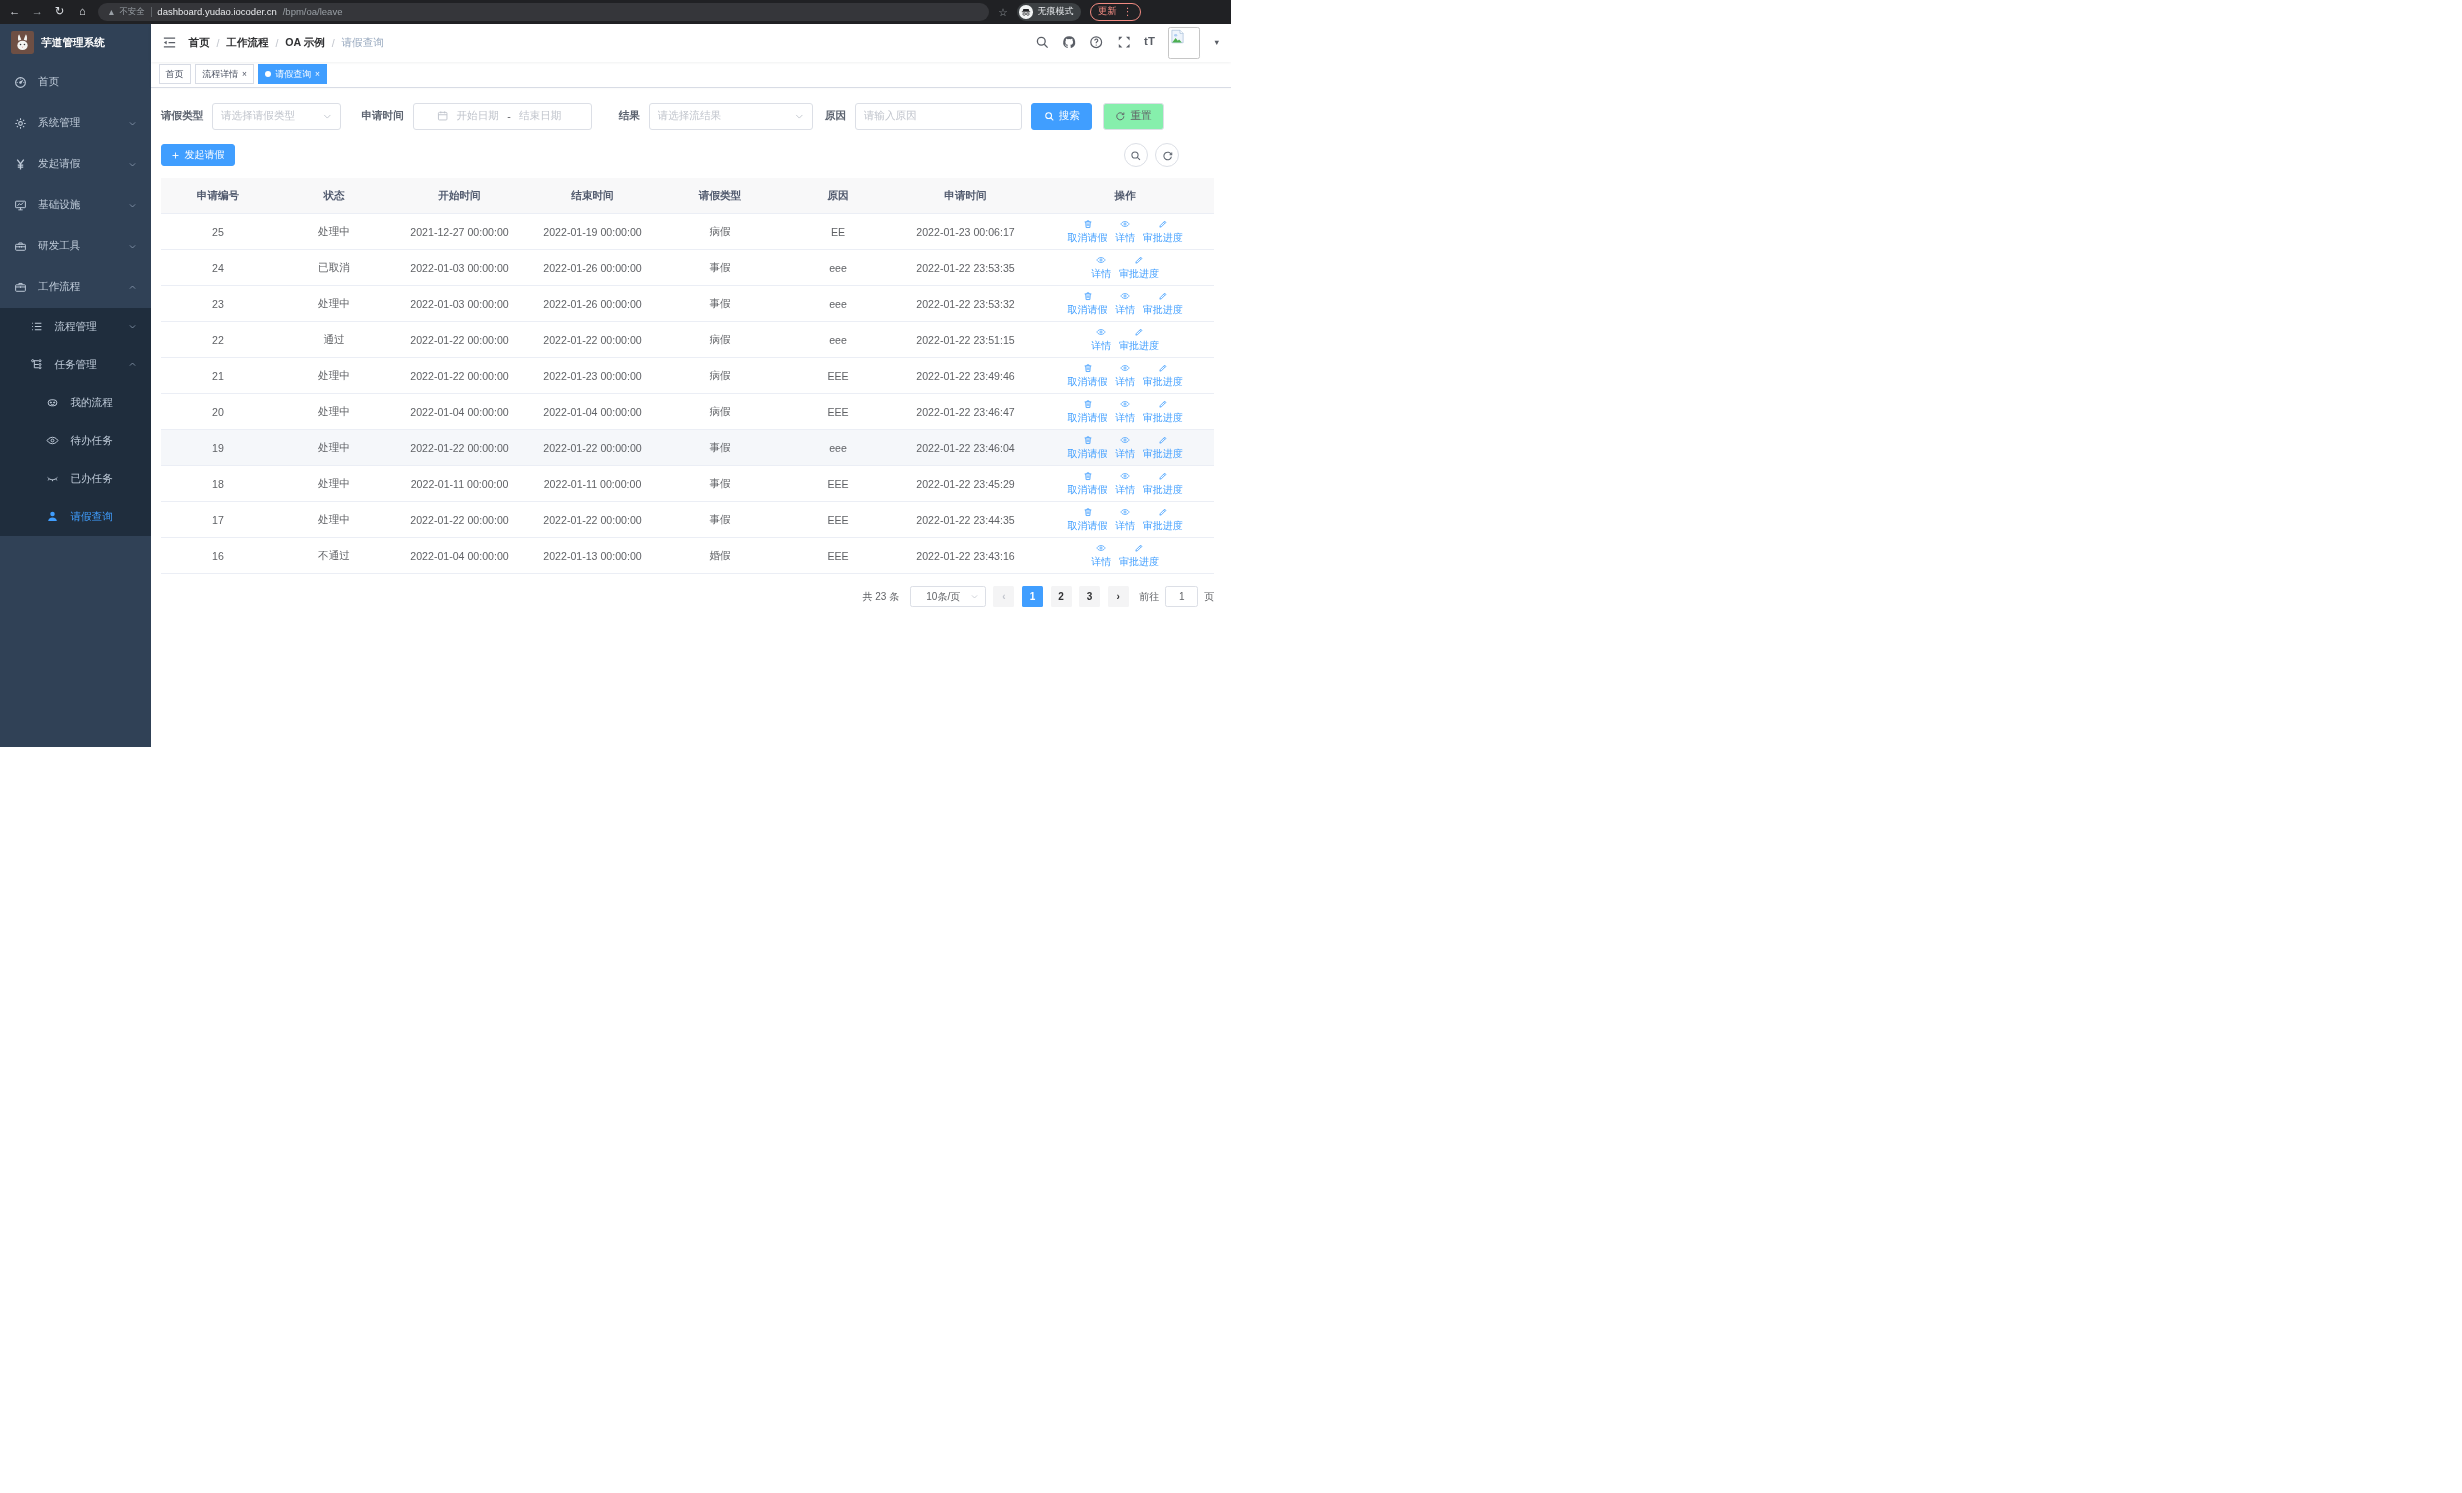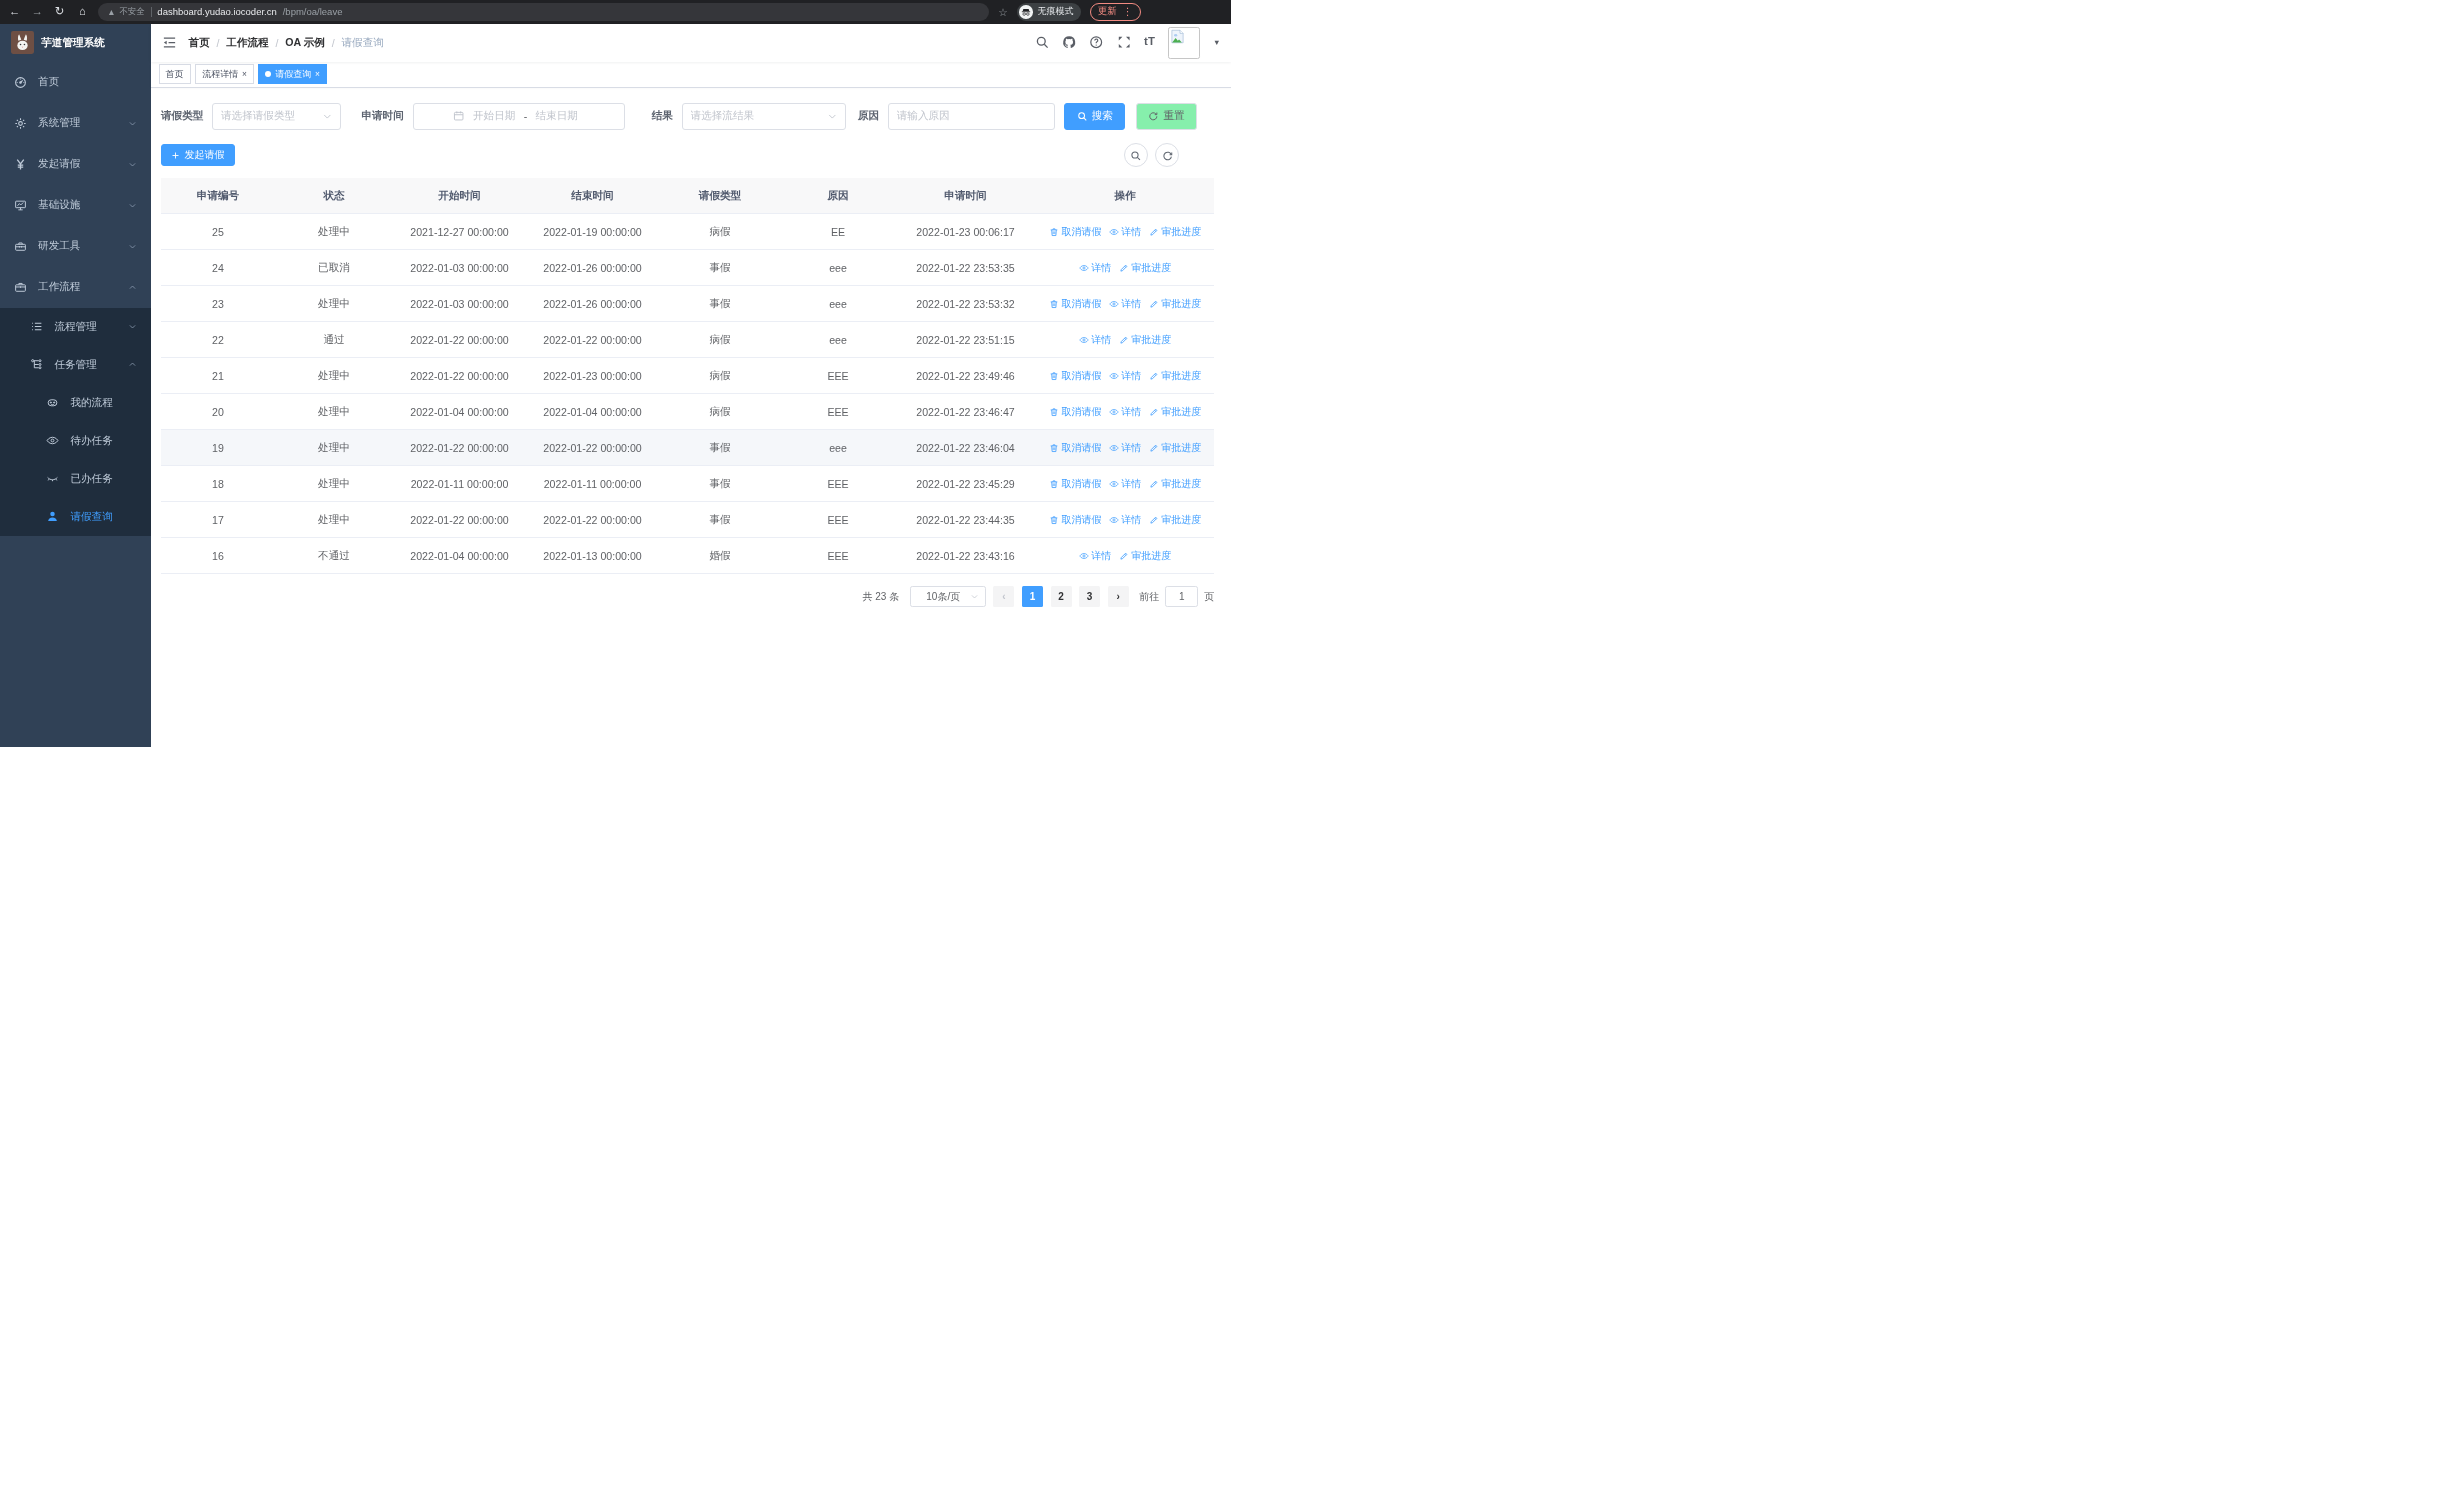--- a/index.html
+++ b/index.html
@@ -64,42 +64,42 @@
 
   
   .content { flex:1; padding:15px 16.7px 0 10px; overflow:hidden; }
 
   .filter-row { display:flex; align-items:center; }
   .flabel { font-weight:bold; color:#5d6470; margin-right:9px; white-space:nowrap; }
   .ctrl { height:27px; border:0.8px solid #dcdfe6; border-radius:3px; background:#fff; display:flex; align-items:center; padding:0 7.6px; color:#c0c4cc; font-size:10.6px; }
   .ctrl .ph { flex:1; white-space:nowrap; overflow:hidden; }
   .ctrl .chev { width:10.6px; height:10.6px; color:#c0c4cc; flex:none; }
   .ctrl.sel1 { width:129px; margin-right:20px; }
-  .ctrl.dater { width:212px; margin-right:27px; gap:2px; justify-content:center; }
+  .ctrl.dater { width:179px; margin-right:27px; gap:2px; justify-content:center; }
   .ctrl.dater .dph { width:55px; text-align:center; }
   .ctrl.sel2 { width:164px; margin-right:12px; }
   .ctrl.inp  { width:167px; margin-right:9px; }
   .cal-ico { width:11.4px; height:11.4px; color:#c0c4cc; flex:none; }
   .btn { height:27px; border-radius:3px; display:inline-flex; align-items:center; gap:4.6px; font-size:10.6px; cursor:pointer; border:0.8px solid transparent; padding:0 11.4px; white-space:nowrap; }
   .btn .bic { width:10.6px; height:10.6px; }
   .btn-primary { background:#409eff; border-color:#409eff; color:#fff; }
   .btn-plain { background:#86efac; border-color:#dcdfe6; color:#606266; }
 
   .action-row { display:flex; align-items:center; margin-top:13.7px; }
   .btn-create { height:22px; font-size:10px; padding:0 9px; }
   .mini-circles { margin-left:auto; margin-right:35px; display:flex; gap:7.6px; }
   .circle-btn { width:24px; height:24px; border-radius:50%; border:0.8px solid #dcdfe6; background:#fff; color:#5f6670; display:flex; align-items:center; justify-content:center; cursor:pointer; }
   .circle-btn svg { width:11.4px; height:11.4px; }
 
   table.grid { width:100%; border-collapse:collapse; margin-top:10.6px; table-layout:fixed; }
   table.grid th { height:36px; background:#f8f8f9; color:#515a6e; font-weight:bold; font-size:10.6px; border-bottom:0.8px solid #ebeef5; text-align:center; }
   table.grid td { height:36px; border-bottom:0.8px solid #ebeef5; text-align:center; color:#606266; font-size:10.6px; white-space:nowrap; overflow:hidden; }
   tr.hl td { background:#f5f7fa; }
   .ops { display:flex; align-items:center; justify-content:center; gap:7.6px; }
-  .oplink { color:#409eff; font-size:10px; display:inline-flex; align-items:center; gap:2.3px; cursor:pointer; white-space:nowrap; }
+  .oplink { color:#409eff; font-size:10px; display:inline-flex; align-items:center; gap:2.3px; cursor:pointer; white-space:nowrap;flex-direction:column; }
   .oplink svg { width:10px; height:10px; }
 
   .pager { display:flex; align-items:center; justify-content:flex-end; margin-top:12px; gap:7.6px; color:#606266; font-size:10px; }
   .pager .total { margin-right:3px; }
   .psize { width:76px; height:21px; border:0.8px solid #dcdfe6; border-radius:2.3px; display:flex; align-items:center; padding:0 6px; color:#606266; font-size:10px; background:#fff; cursor:pointer; }
   .psize .ph { flex:1; text-align:center; }
   .psize .chev { width:9px; height:9px; color:#c0c4cc; }
   .pbtn { min-width:21px; height:21px; border-radius:1.5px; background:#f4f4f5; color:#303133; display:flex; align-items:center; justify-content:center; font-weight:bold; cursor:pointer; padding:0 3px; font-size:10px; }
   .pbtn.disabled { color:#c0c4cc; }
   .pbtn.on { background:#409eff; color:#fff; }

